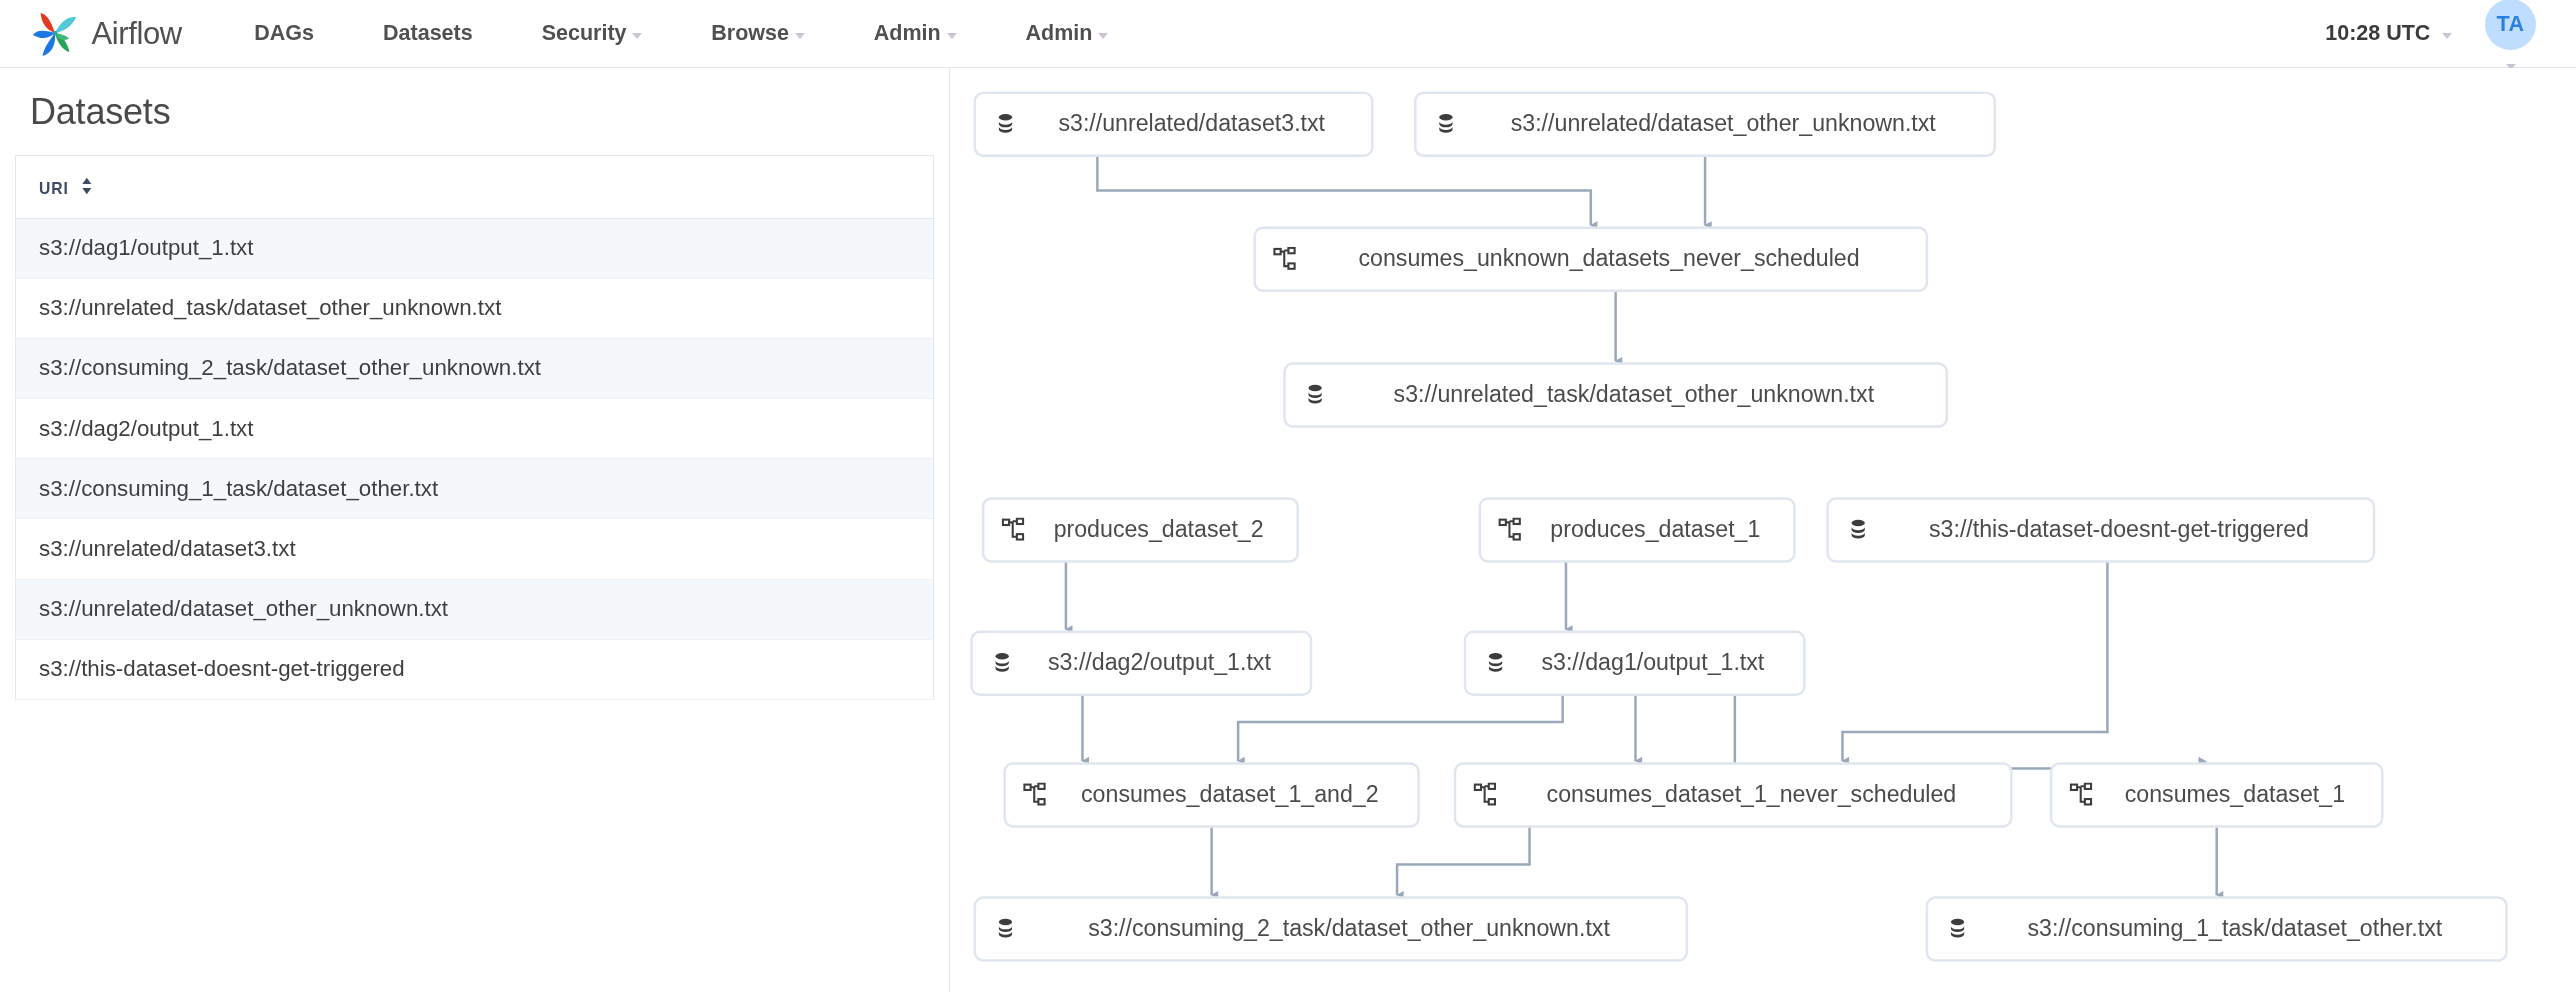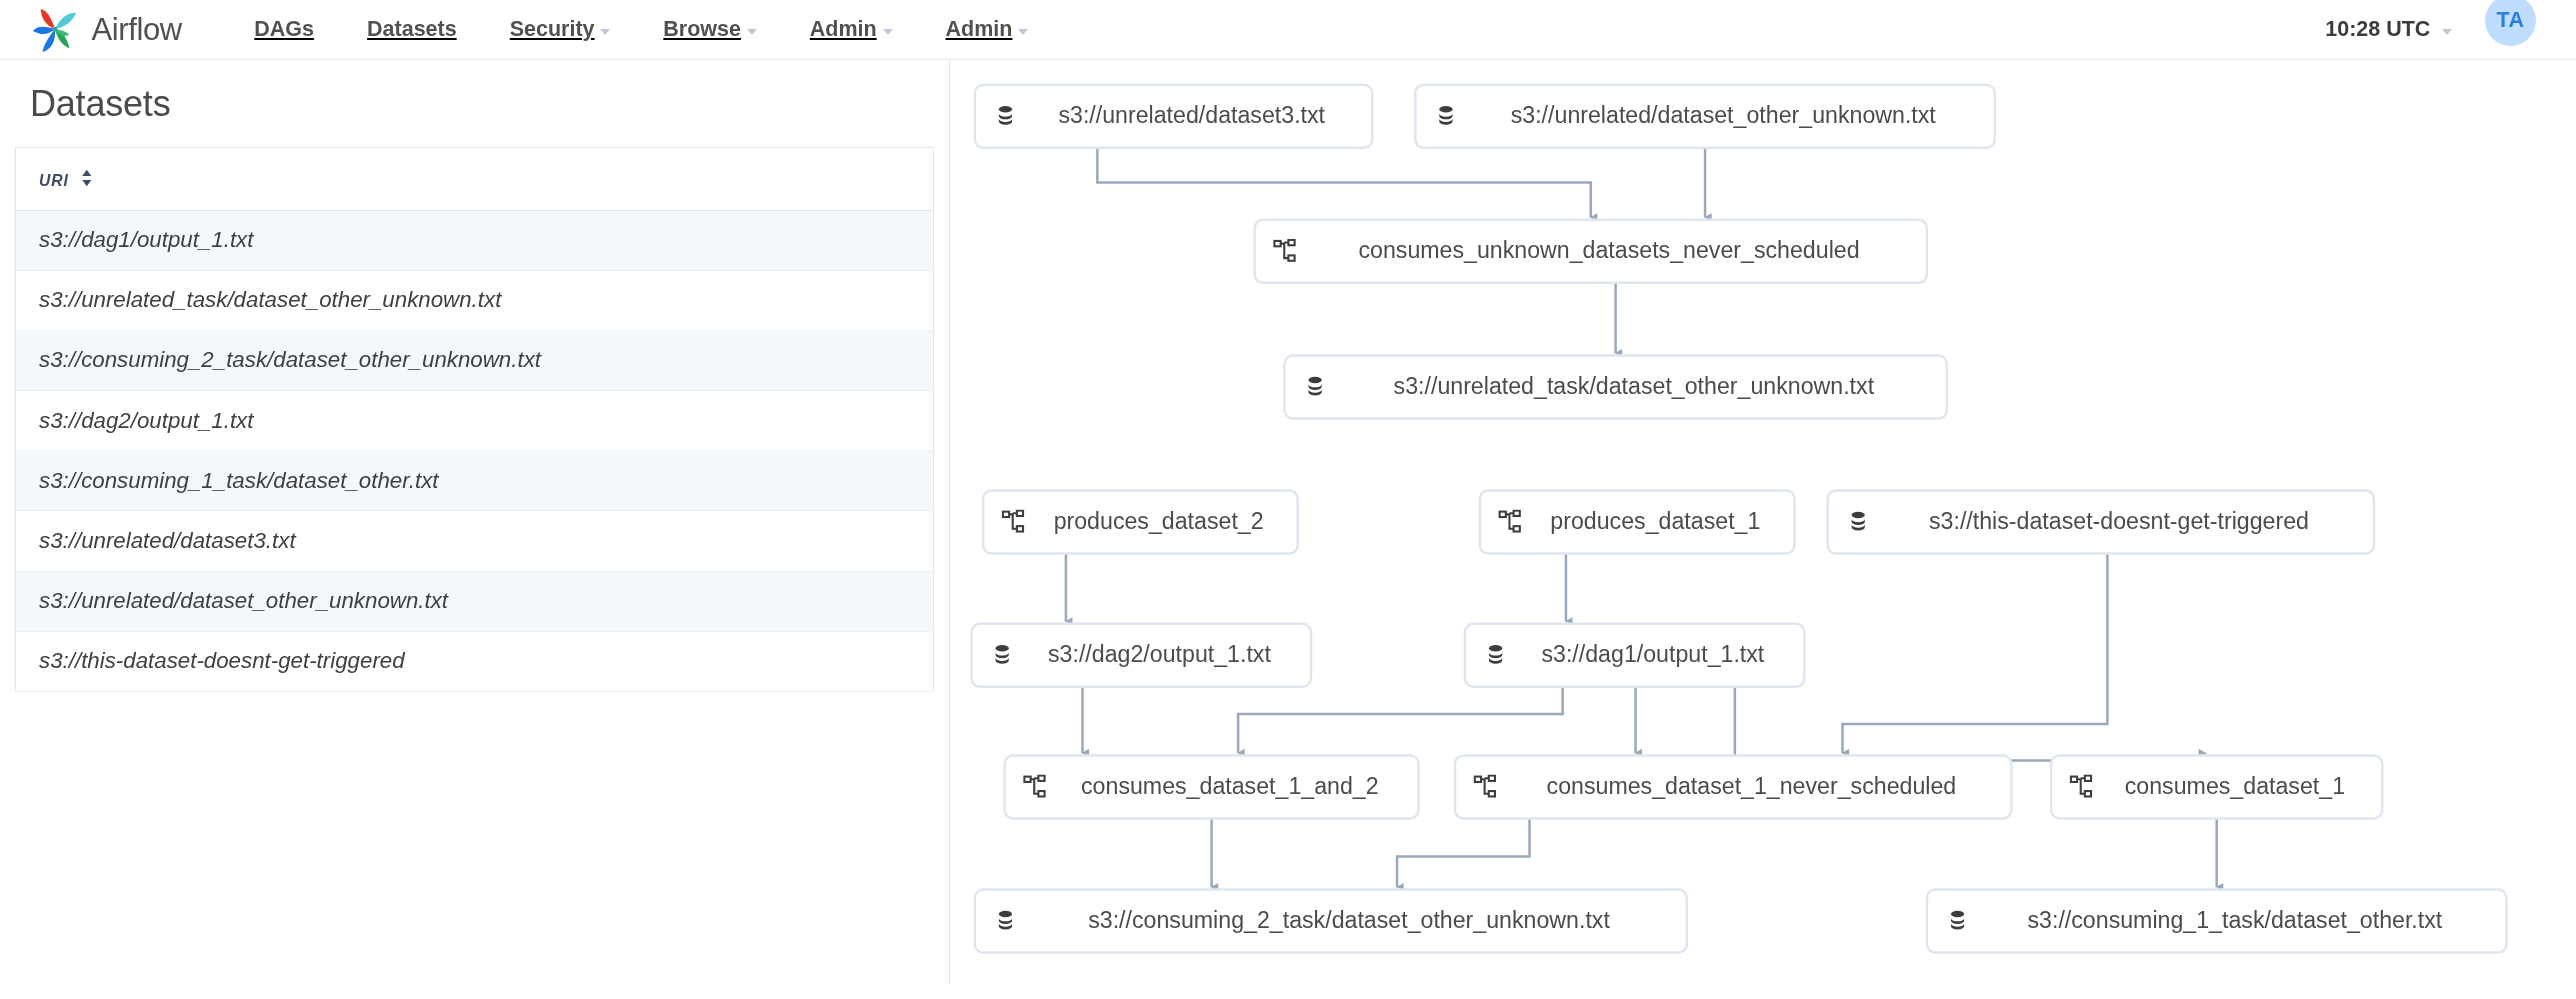--- a/index.html
+++ b/index.html
@@ -7,35 +7,35 @@
   html, body {
     margin: 0; padding: 0;
     width: 2576px; height: 1000px;
     background: #ffffff;
     font-family: "Liberation Sans", sans-serif;
     overflow: hidden;
   }
 
   
   .navbar {
-    height: 60px;
+    height: 68px;
     background: #fff;
     border-bottom: 0.8px solid #e6e9ef;
     display: flex;
     align-items: center;
     padding: 0 40px 0 30px;
     position: relative;
   }
   .brand { display: flex; align-items: center; gap: 11.6px; margin-right: 46px; }
   .brand-logo { width: 50px; height: 48px; display:block; }
   .brand-name {
     font-size: 31px; color: #51504f; letter-spacing: -0.4px;
     font-family: "Liberation Sans", sans-serif; font-weight: 400;
   }
-  .nav-links { display: flex; align-items: center; gap: 0; text-decoration: underline; }
+  .nav-links { display: flex; align-items: center; gap: 16px; }
   .nav-link {
     font-size: 21.5px; font-weight: bold; color: #51504f;
     padding: 0 26.5px; cursor: pointer; white-space: nowrap;
     display: flex; align-items: center; gap: 5.8px;
   }
   .caret {
     width: 0; height: 0;
     border-left: 5.8px solid transparent;
     border-right: 5.8px solid transparent;
     border-top: 6.6px solid #cdc3d6;
@@ -72,21 +72,20 @@
   .page-title {
     font-size: 36px; color: #4a4a4a; font-weight: 400;
     padding: 0 30px 21.5px 30px; letter-spacing: -0.2px;
   }
   .ds-table {
     width: calc(100% - 30px);
     margin-left: 15px;
     border-collapse: collapse;
     border: 0.8px solid #e2e8f0;
     border-radius: 3.3px;
-    font-style: italic;
   }
   .ds-table thead th {
     text-align: left;
     padding: 20px 23px;
     font-size: 15.7px;
     font-weight: bold;
     letter-spacing: 0.9px;
     color: #3d4b63;
     background: #ffffff;
     border-bottom: 0.8px solid #e2e8f0;

